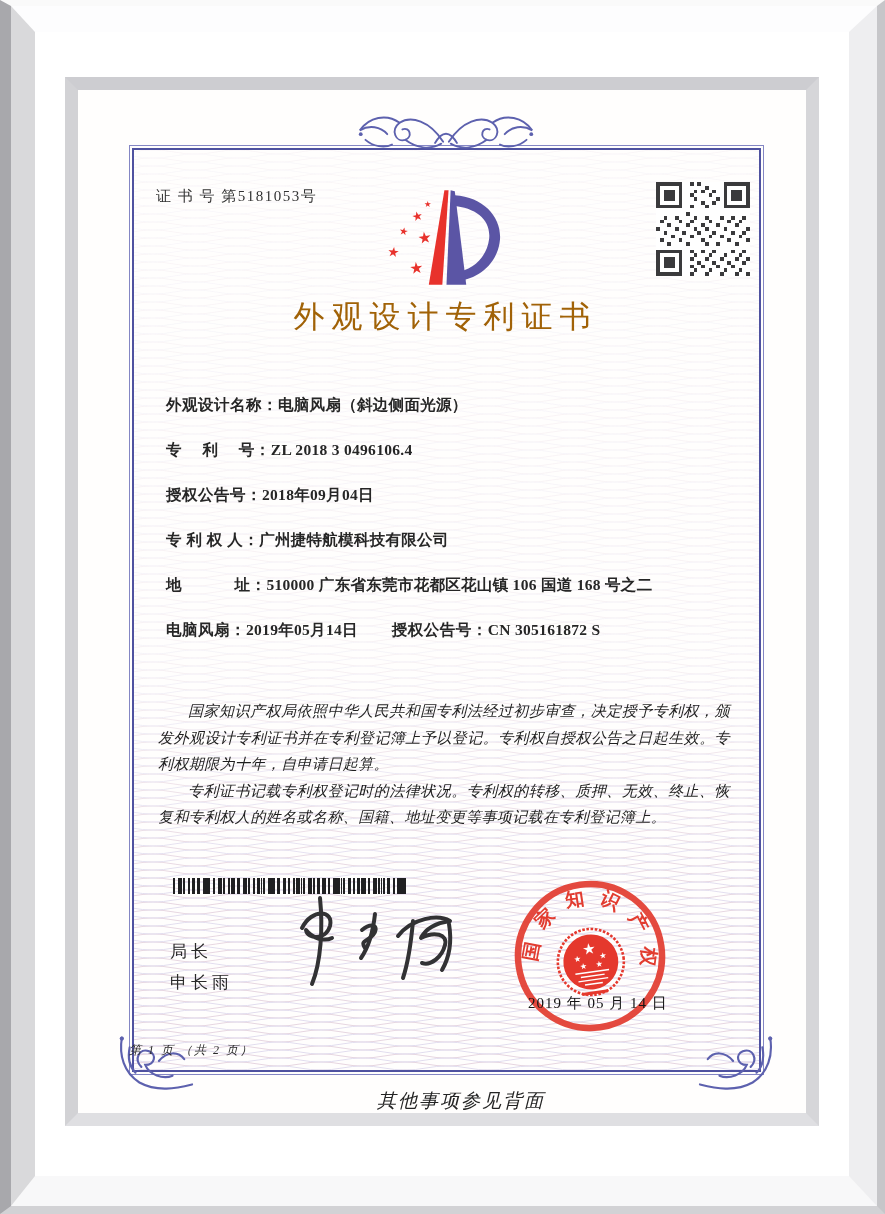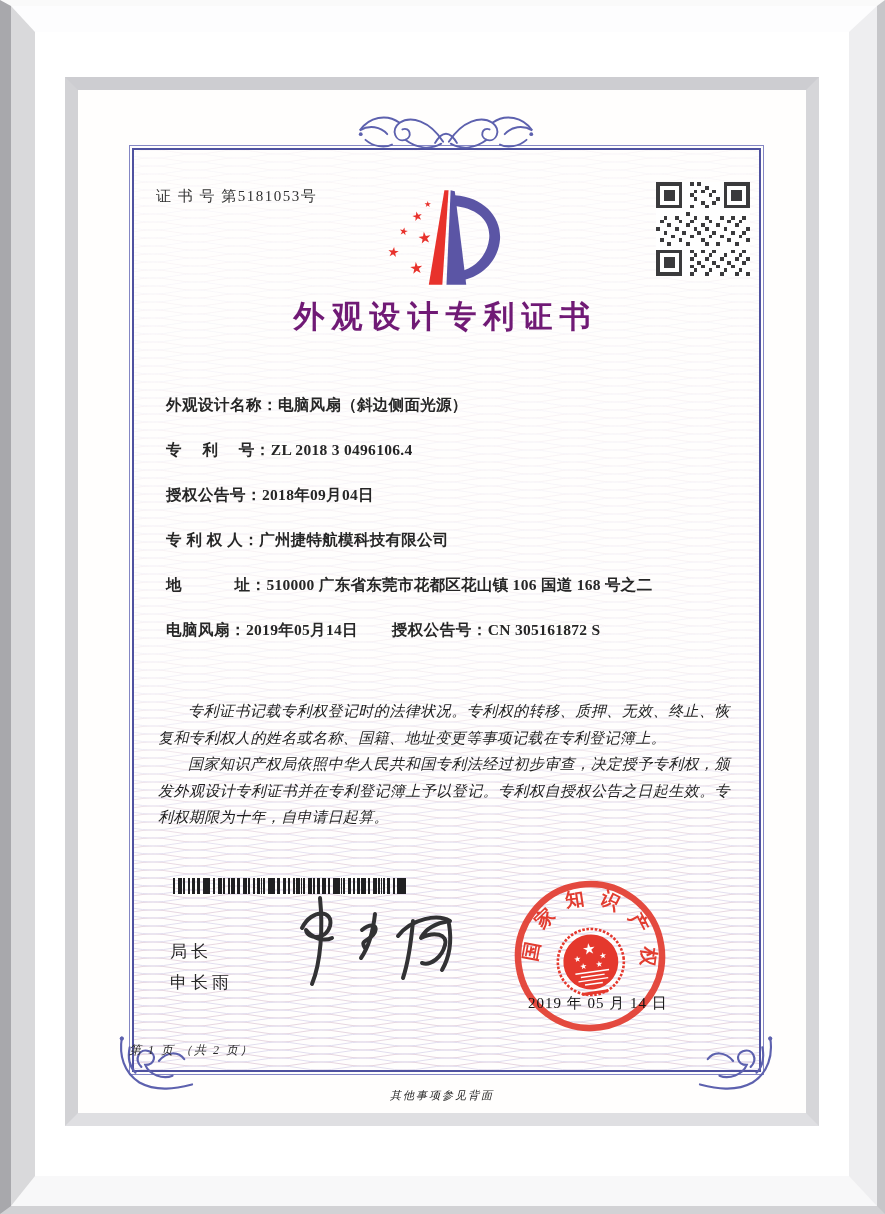--- a/index.html
+++ b/index.html
@@ -58,22 +58,22 @@
   .ornament.corner-right{left:620px;top:943px;width:78px;height:58px;}
   
   .cert-number{
     position:absolute;left:78px;top:97px;
     font-size:15px;letter-spacing:1.5px;color:#333;
   }
   .logo{position:absolute;left:303px;top:96px;width:132px;height:104px;}
   .qr{position:absolute;left:578px;top:92px;width:94px;height:94px;}
   .cert-title{
     position:absolute;left:51px;top:206px;width:633px;
-    text-align:center;font-size:31px;font-weight:bold;
-    letter-spacing:7px;color:#701a75;
+    text-align:center;font-size:31px;font-weight:normal;
+    letter-spacing:7px;color:#a16207;
   }
   
   .fields{position:absolute;left:88px;top:305px;width:580px;}
   .field-row{height:45px;font-size:15.5px;color:#262626;white-space:nowrap;font-weight:bold;}
   .field-row .lbl{letter-spacing:.5px;}
   .field-row .val{letter-spacing:.3px;}
   .grant-pair2{margin-left:34px;}
   
   .legal{
     position:absolute;left:80px;top:608px;width:572px;
@@ -102,21 +102,21 @@
   .issue-date{
     position:absolute;left:450px;top:904px;
     font-size:15px;color:#141414;letter-spacing:1px;z-index:5;
   }
   .page-note{
     position:absolute;left:51px;top:952px;width:633px;text-align:left;
     font-size:12px;font-style:italic;color:#2a2a2a;letter-spacing:2px;
   }
   .back-note{
     position:absolute;left:0;top:998px;width:100%;text-align:center;
-    font-size:11px;font-style:italic;color:#242424;letter-spacing:2px;
+    font-size:19px;font-style:italic;color:#242424;letter-spacing:2px;padding-left:19px;
   }
   svg text.star{font-family:"DejaVu Sans",sans-serif;}
 </style>
 </head>
 <body>
 
 <div class="frame-a">
  <div class="frame-b">
   <div class="frame-c">
    <div class="frame-d">
@@ -211,22 +211,22 @@
         </div>
         <div class="field-row">
           <span class="lbl">地　　　 址：</span><span class="val">510000 广东省东莞市花都区花山镇 106 国道 168 号之二</span>
         </div>
         <div class="field-row">
           <span class="lbl">电脑风扇：</span><span class="val">2019年05月14日</span><span class="lbl grant-pair2">授权公告号：</span><span class="val">CN 305161872 S</span>
         </div>
       </div>
 
       <div class="legal">
+        <p>国家知识产权局依照中华人民共和国专利法经过初步审查，决定授予专利权，颁发外观设计专利证书并在专利登记簿上予以登记。专利权自授权公告之日起生效。专利权期限为十年，自申请日起算。</p>
         <p>专利证书记载专利权登记时的法律状况。专利权的转移、质押、无效、终止、恢复和专利权人的姓名或名称、国籍、地址变更等事项记载在专利登记簿上。</p>
-        <p>国家知识产权局依照中华人民共和国专利法经过初步审查，决定授予专利权，颁发外观设计专利证书并在专利登记簿上予以登记。专利权自授权公告之日起生效。专利权期限为十年，自申请日起算。</p>
       </div>
 
       <div class="barcode"></div>
 
       <div class="signatory">
         <div>局长</div>
         <div>申长雨</div>
       </div>
 
       <svg class="signature" viewBox="0 0 205 112" xmlns="http://www.w3.org/2000/svg">

